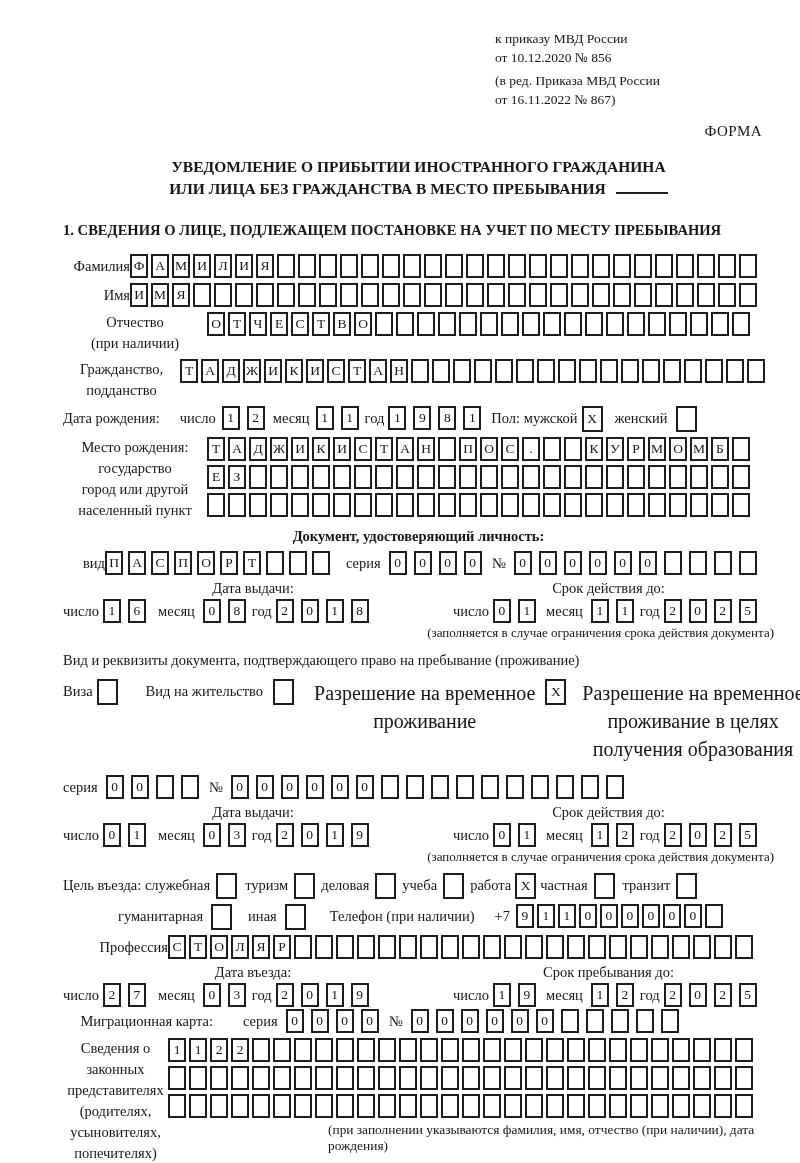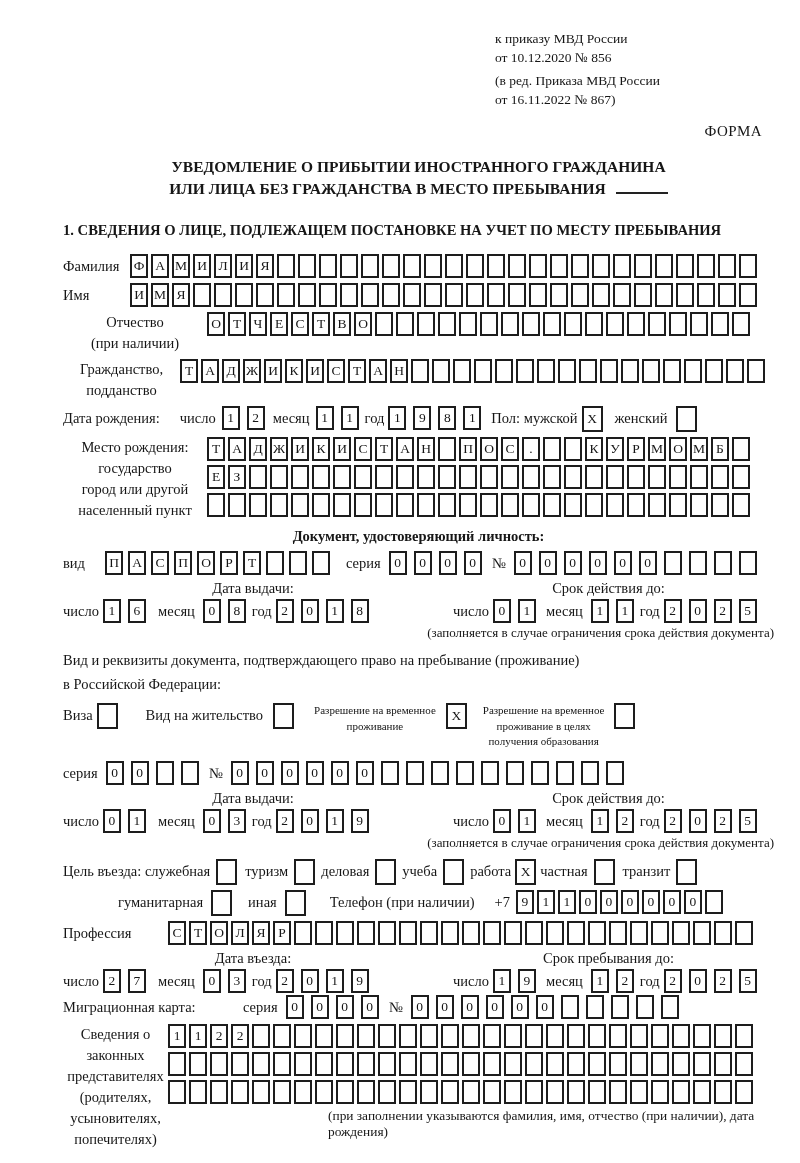--- a/index.html
+++ b/index.html
@@ -9,41 +9,41 @@
 
   .appendix { margin-left:432px; font-size:13.5px; line-height:1.38; }
   .appendix .gap { height:5px; }
   .forma { text-align:right; padding-right:12px; font-weight:normal; font-size:15px; margin-top:13px; letter-spacing:.4px; }
   .title { text-align:center; font-weight:bold; font-size:15.5px; line-height:1.45; margin-top:16px; }
   .uline { display:inline-block; width:52px; border-bottom:2px solid #222; margin-left:10px; vertical-align:baseline; }
   .sect { font-weight:bold; font-size:14.6px; margin-top:22px; margin-bottom:15px; white-space:nowrap; }
 
   .row { display:flex; align-items:flex-start; margin-bottom:5px; }
   .vrow { margin-bottom:4px; }
-  .lbl { font-size:14.5px; line-height:24px; flex:none; white-space:nowrap; }
+  .lbl { font-size:14.5px; line-height:24px; flex:none; white-space:nowrap;text-align:right; }
   .lcol { flex:none; font-size:14.5px; line-height:21px; white-space:nowrap;text-align:center; }
   .w67{width:67px} .w144{width:144px} .w117{width:117px} .w105{width:105px} .w42{width:42px} .w150{width:150px}
 
   .cells { display:flex; gap:3px; flex:none; }
   .cell { width:18px; height:24px; border:2px solid #1d1d1d; text-align:center; font-size:13.5px; line-height:19px; flex:none; background:#fff; }
   .loose { gap:7px; } .med { gap:5px; }
   .cb .cell { width:21px; height:26px; line-height:21px; }
 
   .center-bold { text-align:center; font-weight:bold; font-size:14.5px; margin:7px 0 6px; }
   .dblk { margin:2px 0 2px; }
   .dhalves { display:flex; }
   .dl { width:380px; flex:none; }
   .dr { flex:1; }
   .dh { text-align:center; font-size:14.5px; margin-bottom:2px; white-space:nowrap; }
   .dline { display:flex; align-items:center; }
   .dr .dline { padding-left:10px; }
   .note-r { text-align:right; font-size:13px; margin-top:2px; margin-bottom:8px; }
   .plain { font-size:14.5px; line-height:1.65; }
   .cbrow { display:flex; align-items:flex-start; margin:6px 0 12px; }
-  .cbtxt { text-align:center; line-height:1.4; font-size:11px; flex:none; }
+  .cbtxt { text-align:center; line-height:1.4; font-size:20px; flex:none; }
   .reps-note { font-size:13.4px; margin-left:160px; margin-top:4px; }
 
   .ml4{margin-left:4px}.ml6{margin-left:6px}.ml8{margin-left:8px}.ml10{margin-left:10px}
   .ml12{margin-left:12px}.ml16{margin-left:16px}.ml20{margin-left:20px}
   .ml24{margin-left:24px}.ml28{margin-left:28px}.ml30{margin-left:30px}.ml55{margin-left:55px}
   .mt2{margin-top:2px}
 </style>
 </head>
 <body>
 
@@ -416,21 +416,20 @@
               <span class="cell">2</span>
               <span class="cell">5</span>
             </span>
         </div>
       </div>
     </div>
     <div class="note-r">(заполняется в случае ограничения срока действия документа)</div>
   </div>
 
   <div class="plain">Вид и реквизиты документа, подтверждающего право на пребывание (проживание)</div>
-  <div class="plain">в Российской Федерации:</div>
 
   <div class="cbrow">
     <span class="lbl">Виза</span>
     <span class="cells cb ml4">
         <span class="cell"></span>
       </span>
     <span class="lbl ml28">Вид на жительство</span>
     <span class="cells cb ml10">
         <span class="cell"></span>
       </span>

